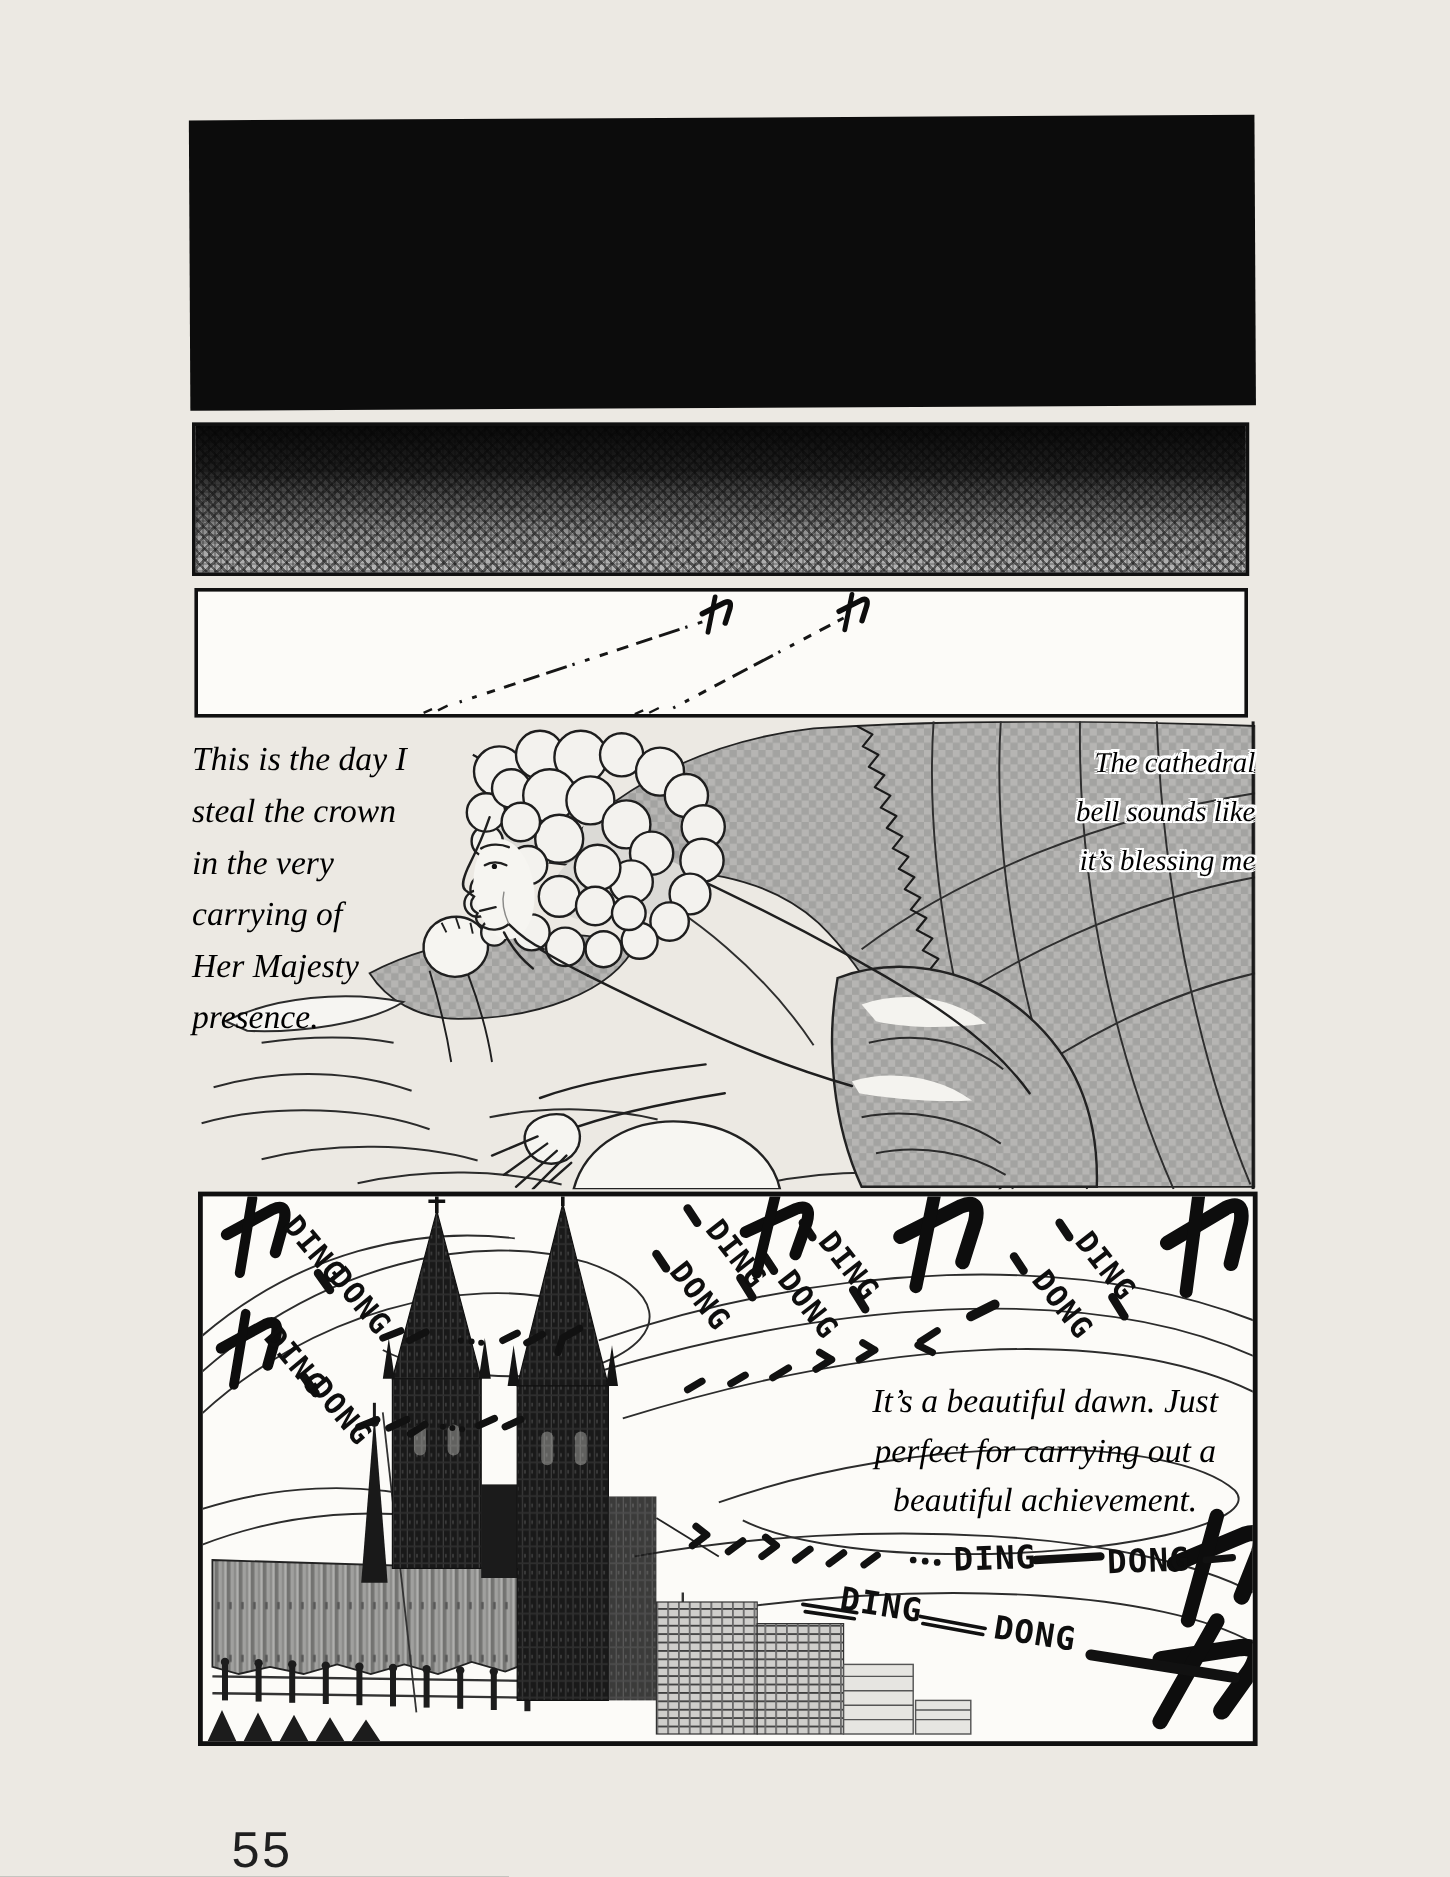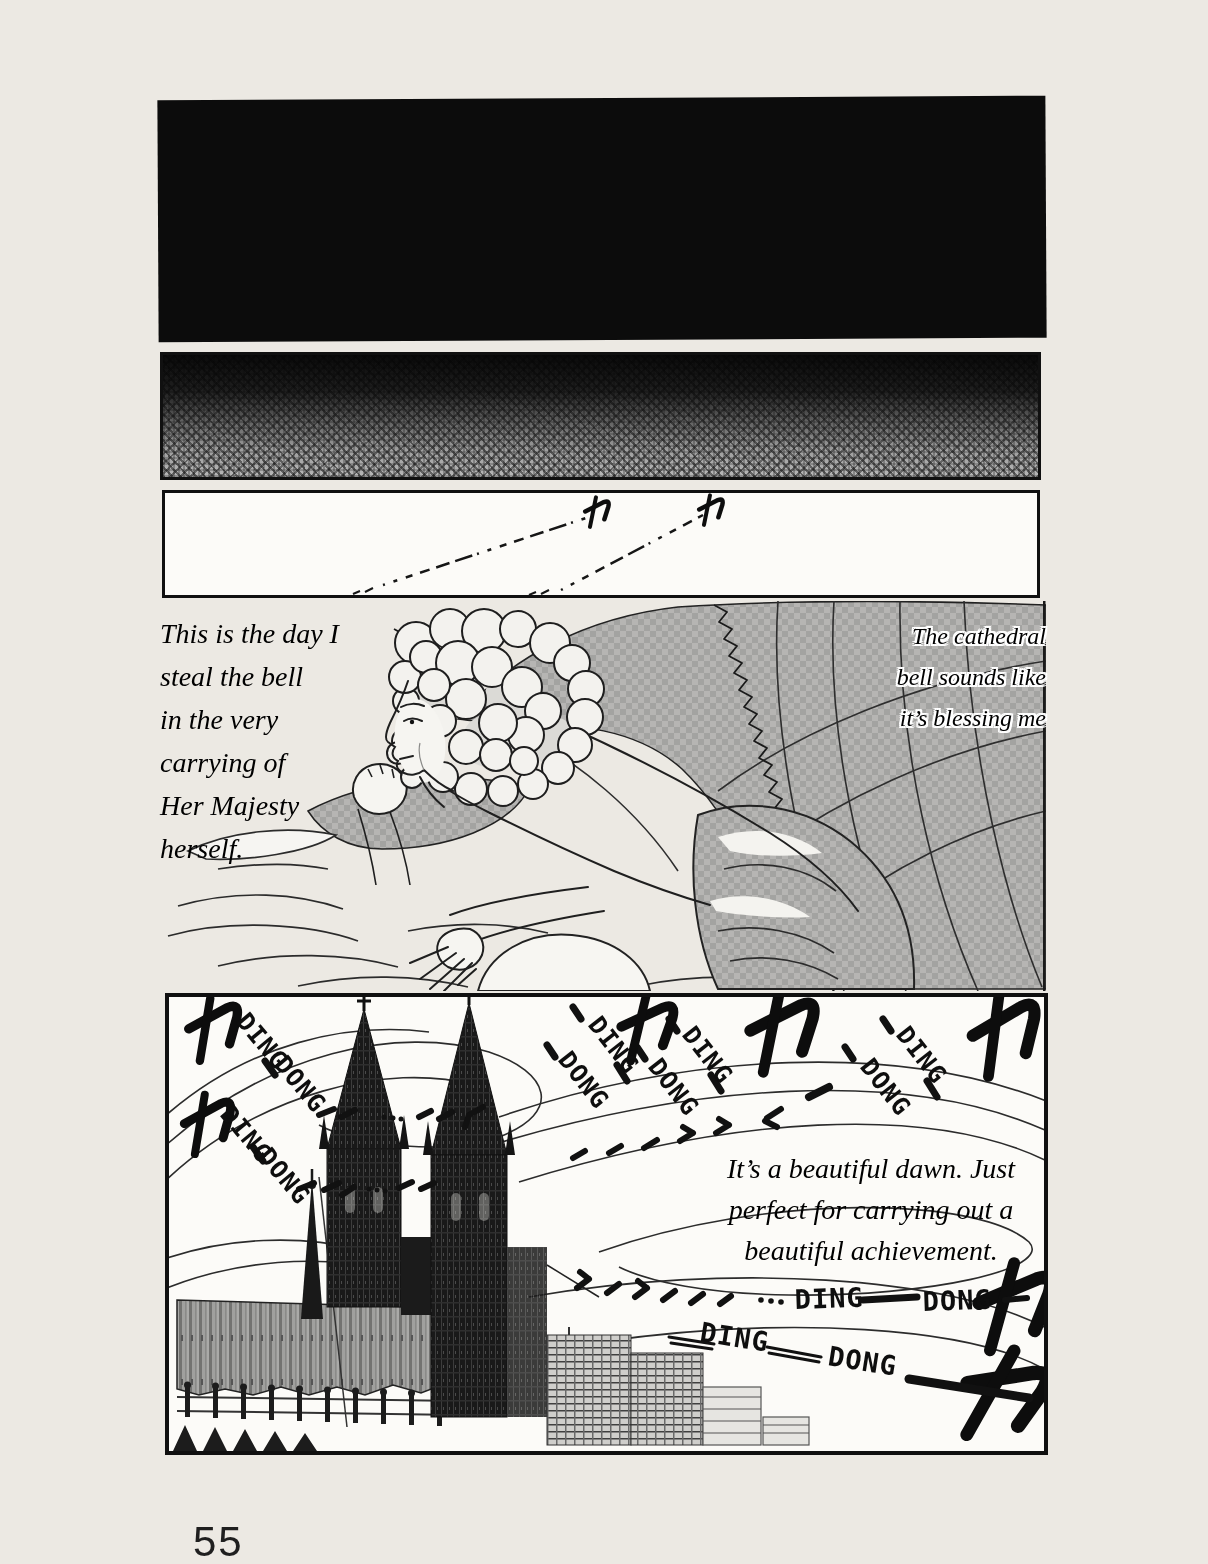--- a/index.html
+++ b/index.html
@@ -211,25 +211,25 @@
         <circle cx="254" cy="121" r="2.2" fill="#111"></circle>
         <path d="M266,169 C262,160 260,150 262,142" stroke="#8a8a88" stroke-width="1.2" fill="none"></path>
       </g>
 
       <rect x="885" y="0" width="2.5" height="390" fill="#1a1a1a"></rect>
     </svg>
   </div>
 
   <div id="cap-left" class="caption">
     <div>This is the day I</div>
-    <div>steal the bell</div>
+    <div>steal the crown</div>
     <div>in the very</div>
     <div>carrying of</div>
     <div>Her Majesty</div>
-    <div>herself.</div>
+    <div>presence.</div>
   </div>
   <div id="cap-right" class="caption">
     <div>The cathedral</div>
     <div>bell sounds like</div>
     <div>it’s blessing me</div>
   </div>
 
   <div id="p5" class="panel">
     <svg width="875" height="454" viewBox="0 0 875 454">
 

